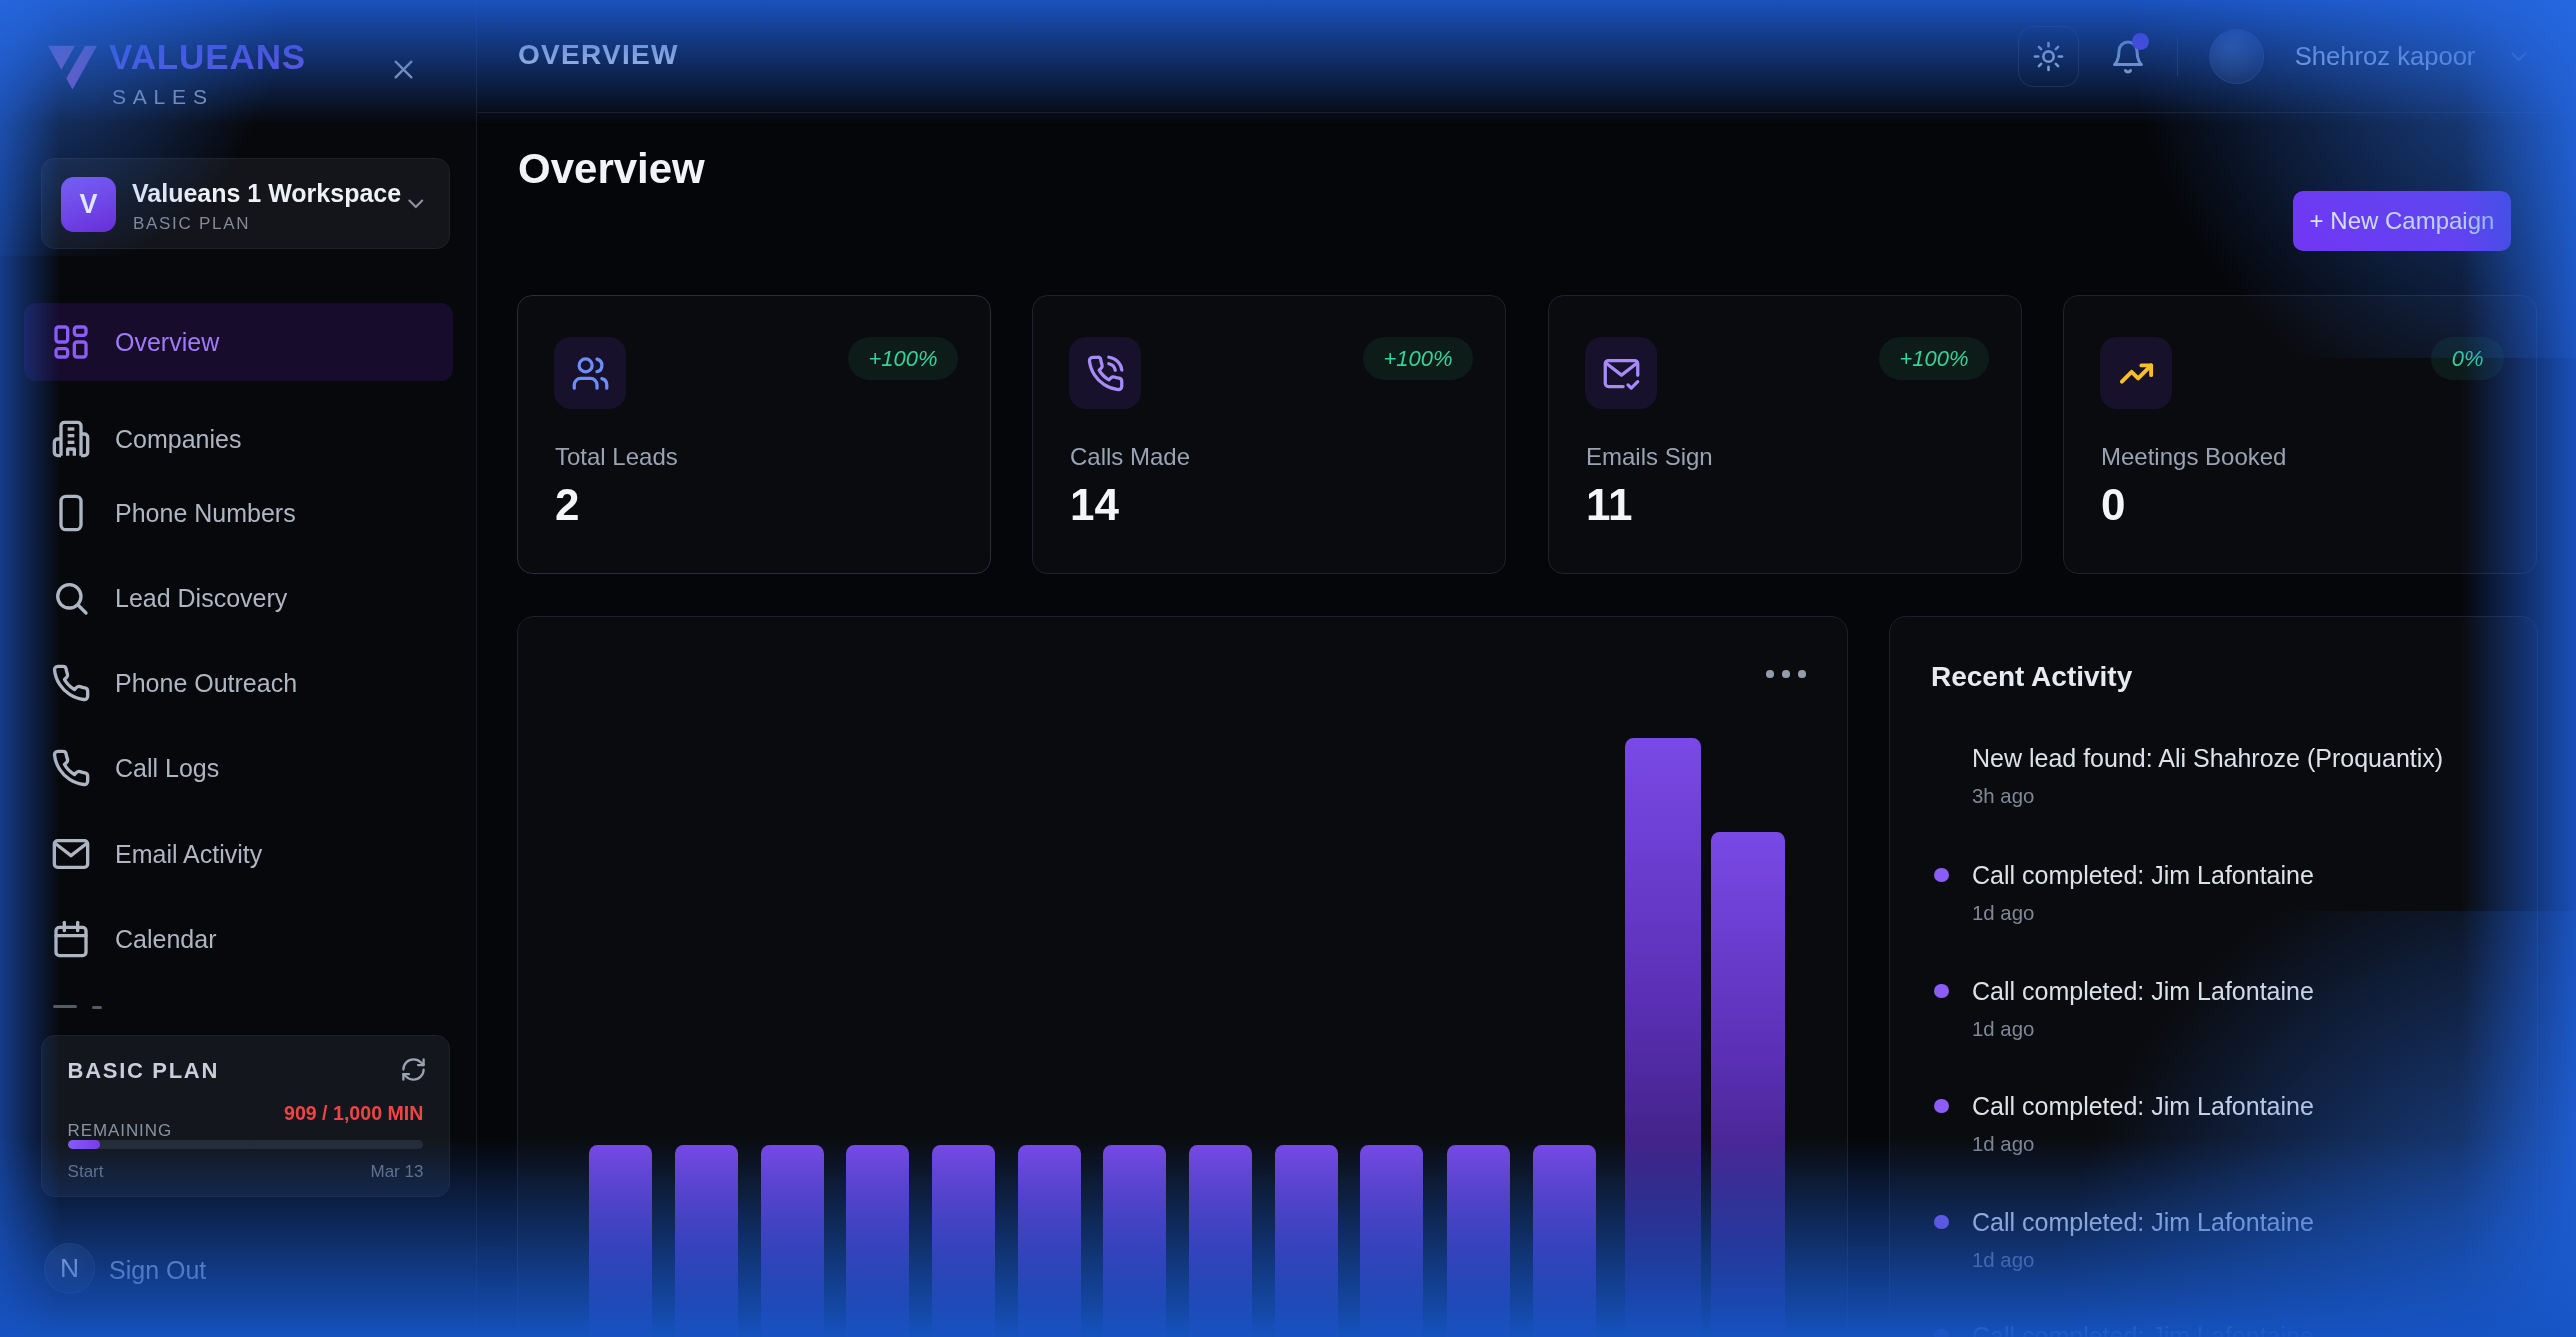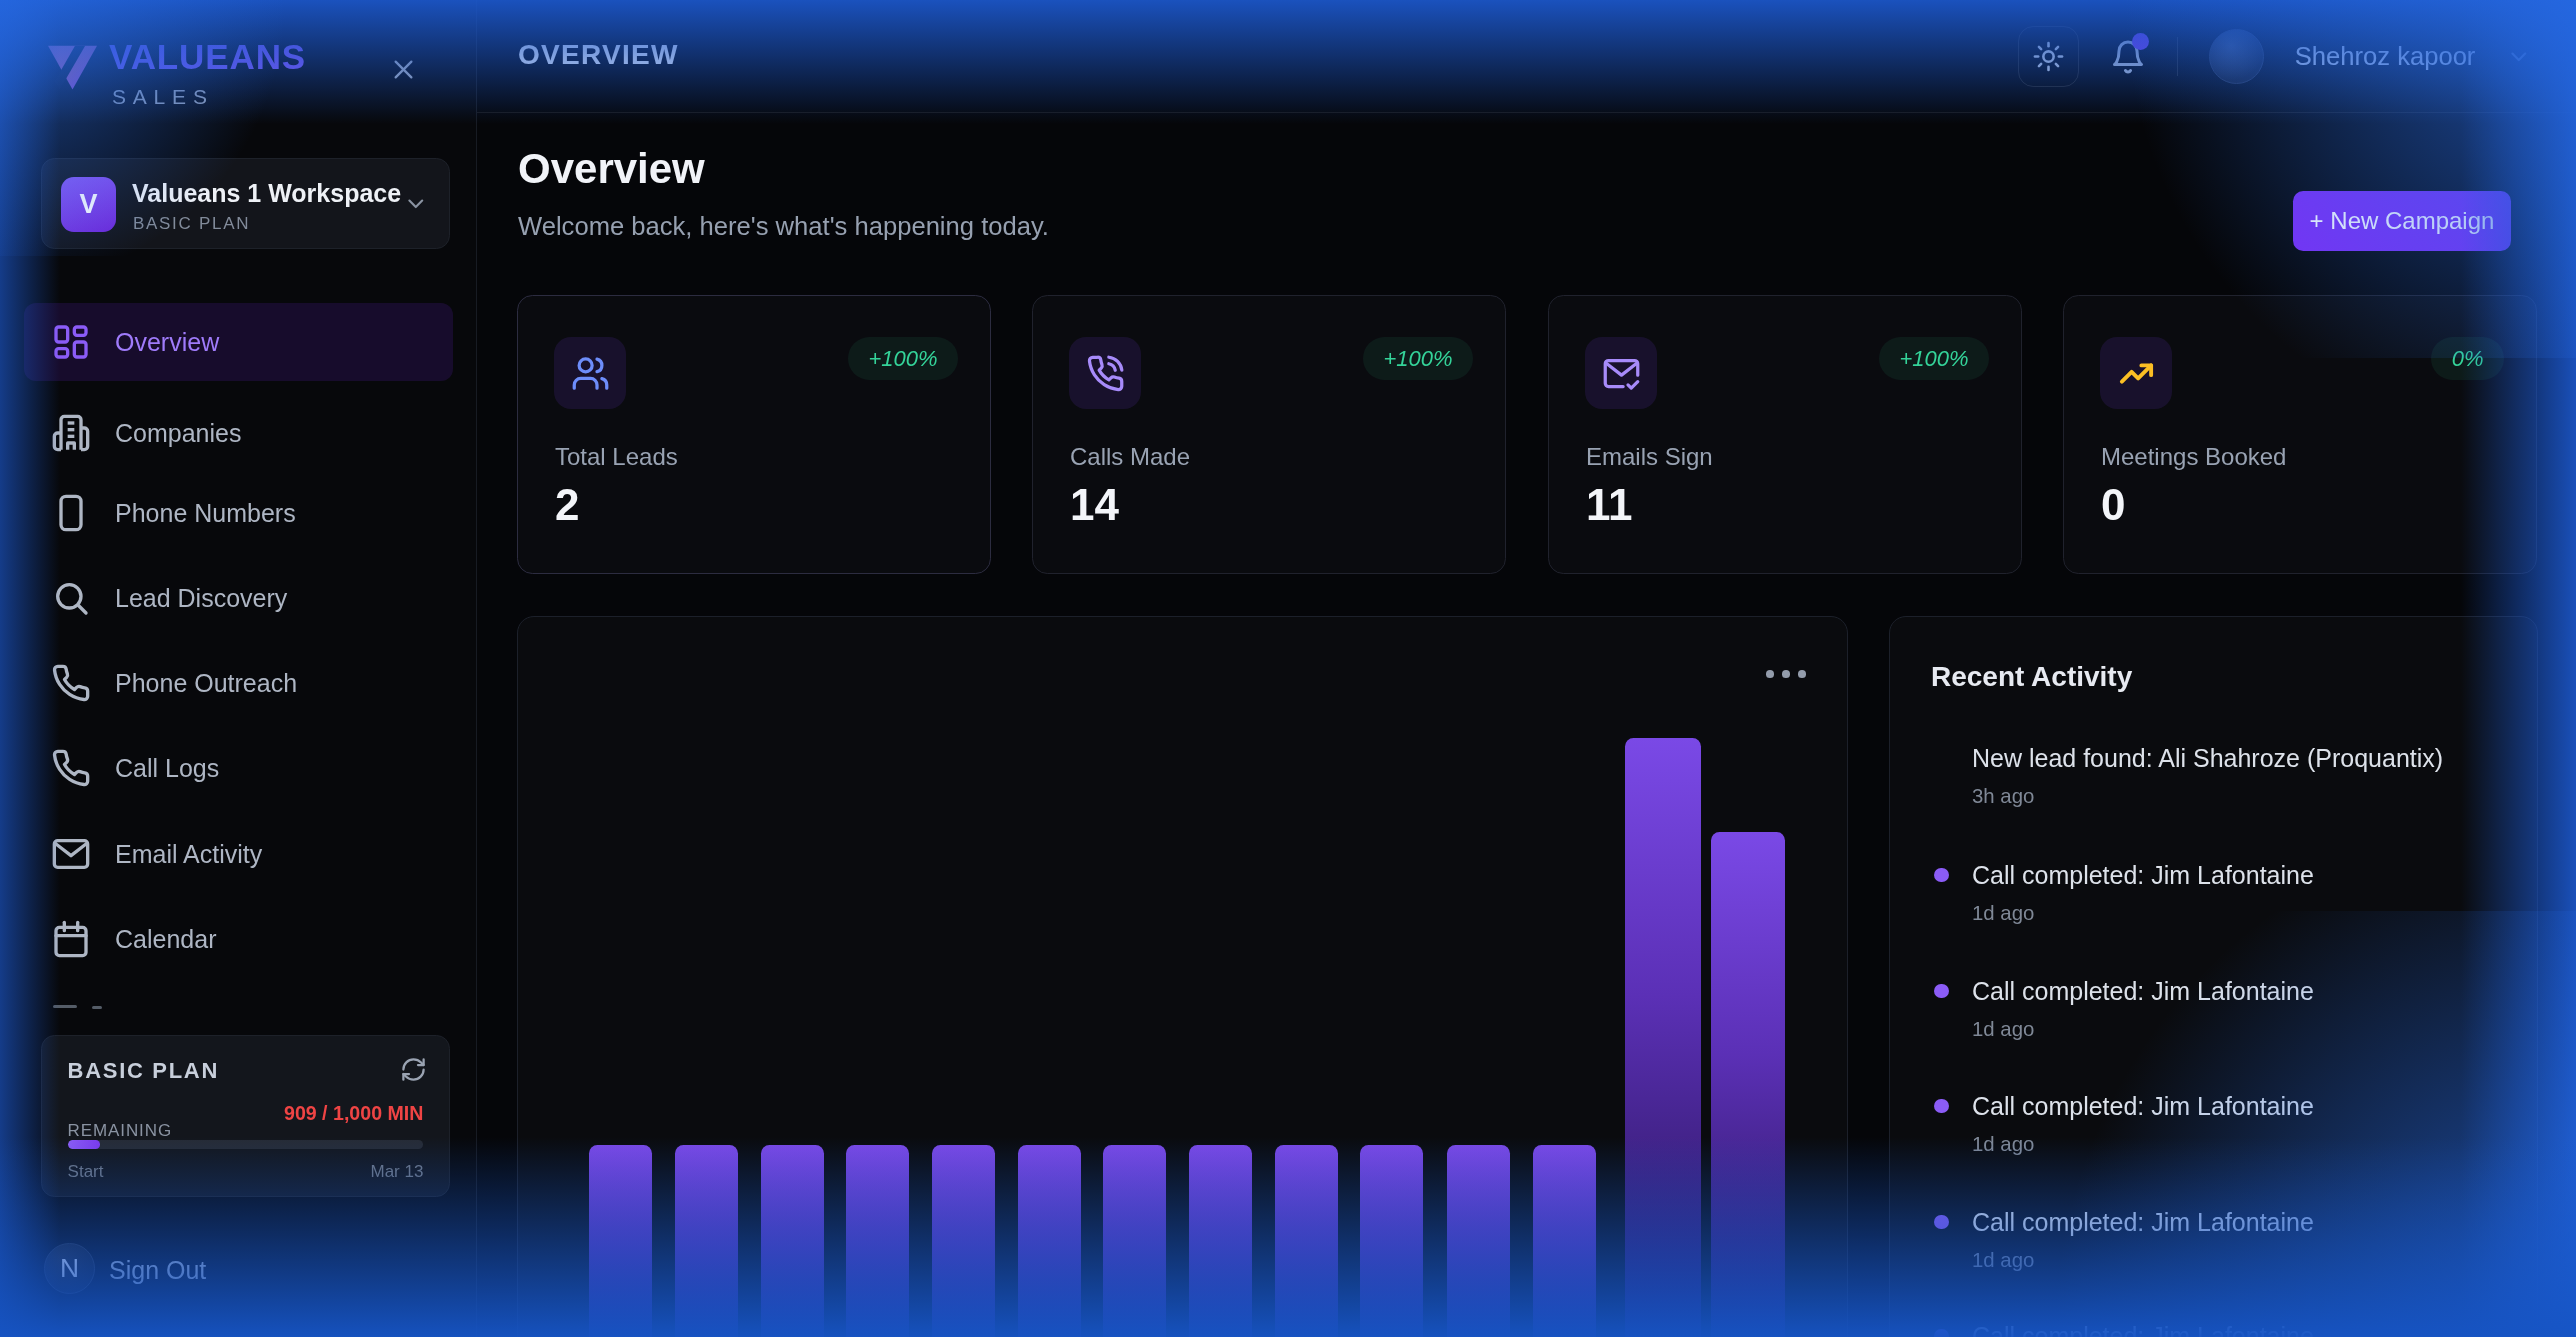--- a/index.html
+++ b/index.html
@@ -141,21 +141,21 @@
       <span class="nicon">
         <svg width="40" height="40" viewBox="0 0 24 24" fill="none" stroke="currentColor" stroke-width="2" stroke-linejoin="round">
             <rect x="3" y="3" width="7" height="9" rx="1.5"></rect>
             <rect x="14" y="3" width="7" height="5" rx="1.5"></rect>
             <rect x="14" y="12" width="7" height="9" rx="1.5"></rect>
             <rect x="3" y="16" width="7" height="5" rx="1.5"></rect>
           </svg>
       </span>
       <span>Overview</span>
     </div>
-    <div class="nav-item" style="top:94px;">
+    <div class="nav-item" style="top:100px;">
       <span class="nicon">
         <svg width="40" height="40" viewBox="0 0 24 24" fill="none" stroke="currentColor" stroke-width="2" stroke-linejoin="round">
             <path d="M6 22V4a2 2 0 0 1 2-2h8a2 2 0 0 1 2 2v18"></path>
             <path d="M6 12H4a2 2 0 0 0-2 2v6a2 2 0 0 0 2 2h2"></path>
             <path d="M18 9h2a2 2 0 0 1 2 2v9a2 2 0 0 1-2 2h-2"></path>
             <path d="M10 6h4"></path>
             <path d="M10 10h4"></path>
             <path d="M10 14h4"></path>
             <path d="M10 22v-4h4v4"></path>
           </svg>
@@ -279,21 +279,20 @@
     <div class="user-chevron">
       <svg width="25.6" height="25.6" viewBox="0 0 24 24" fill="none" stroke="currentColor" stroke-width="2" stroke-linecap="round" stroke-linejoin="round">
           <polyline points="6,9 12,15 18,9"></polyline>
         </svg>
     </div>
   </div>
 </div>
 
 <div class="main">
   <div class="page-title">Overview</div>
-  <div class="page-sub">Welcome back, here's what's happening today.</div>
   <button class="cta-btn">+ New Campaign</button>
 
   <div class="stat-card c0">
     <div class="stat-tile">
       <span style="color: rgb(109, 141, 250);">
         <svg width="39" height="39" viewBox="0 0 24 24" fill="none" stroke="currentColor" stroke-width="2" stroke-linecap="round" stroke-linejoin="round">
             <path d="M16 21v-2a4 4 0 0 0-4-4H6a4 4 0 0 0-4 4v2"></path>
             <circle cx="9" cy="7" r="4"></circle>
             <path d="M22 21v-2a4 4 0 0 0-3-3.87"></path>
             <path d="M16 3.13a4 4 0 0 1 0 7.75"></path>

